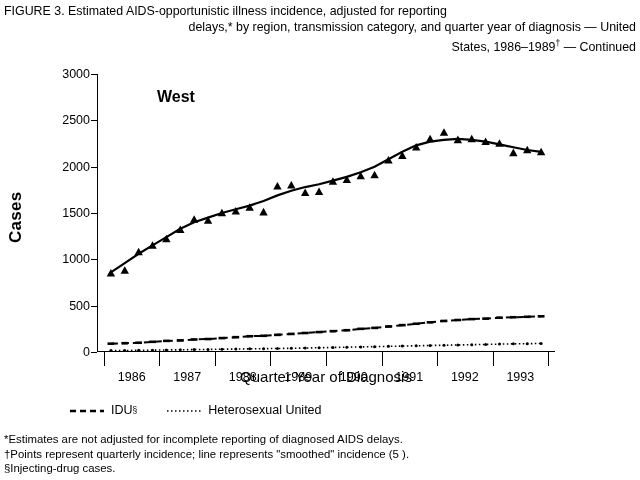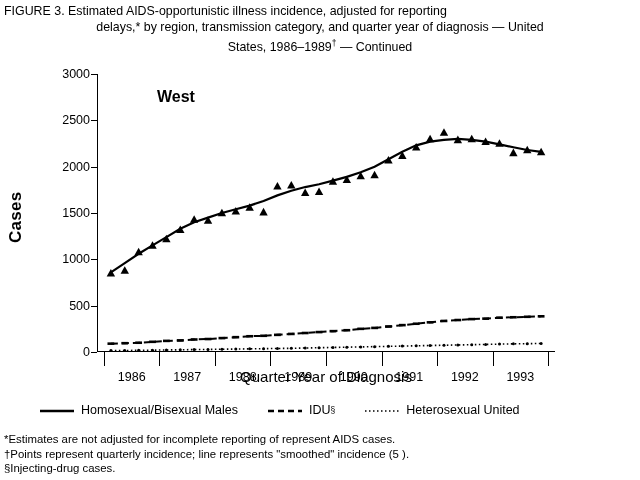--- a/index.html
+++ b/index.html
@@ -23,21 +23,21 @@
     position: absolute;
     left: 4px;
     top: 3px;
     width: 632px;
     font-size: 12.4px;
     line-height: 16px;
     text-align: justify;
     font-weight: normal;
   }
   .caption .line2 {
-    text-align: center;
+    text-align: right;
   }
   sup {
     font-size: 8.5px;
     vertical-align: super;
   }
   .chart-area {
     position: absolute;
     left: 0;
     top: 58px;
     width: 640px;
@@ -311,28 +311,20 @@
           <circle cx="416.3636363636364" cy="269.8453333333333" r="1.5" fill="#000"></circle>
           <circle cx="430.24242424242425" cy="269.66" r="1.5" fill="#000"></circle>
           <circle cx="444.1212121212121" cy="269.4746666666667" r="1.5" fill="#000"></circle>
         </svg>
     </div>
 
     <div class="xlabel">Quarter Year of Diagnosis</div>
   </div>
 
   <div class="legend">
-    <div class="legend-item">
-      <span class="swatch">
-        <svg width="34" height="10">
-            <line x1="0" y1="5" x2="34" y2="5" stroke="#000" stroke-width="2.4"></line>
-          </svg>
-      </span>
-      <span class="lab">Homosexual/Bisexual Males</span>
-    </div>
     <span class="legend-sep"></span>
     <div class="legend-item">
       <span class="swatch">
         <svg width="34" height="10">
             <line x1="0" y1="5" x2="34" y2="5" stroke="#000" stroke-width="2.4" stroke-dasharray="6,4"></line>
           </svg>
       </span>
       <span class="lab">IDU</span>
         <sup>§</sup>
     </div>
@@ -341,18 +333,18 @@
       <span class="swatch">
         <svg width="34" height="10">
             <line x1="0" y1="5" x2="34" y2="5" stroke="#000" stroke-width="1.6" stroke-dasharray="1.5,2.5"></line>
           </svg>
       </span>
       <span class="lab">Heterosexual United</span>
     </div>
   </div>
 
   <div class="footnotes">
-    <div>*Estimates are not adjusted for incomplete reporting of represent AIDS cases.</div>
+    <div>*Estimates are not adjusted for incomplete reporting of diagnosed AIDS delays.</div>
     <div>†Points represent quarterly incidence; line represents "smoothed" incidence (5 ).</div>
     <div>§Injecting-drug cases.</div>
   </div>
 
 </div>
 
 </body></html>

